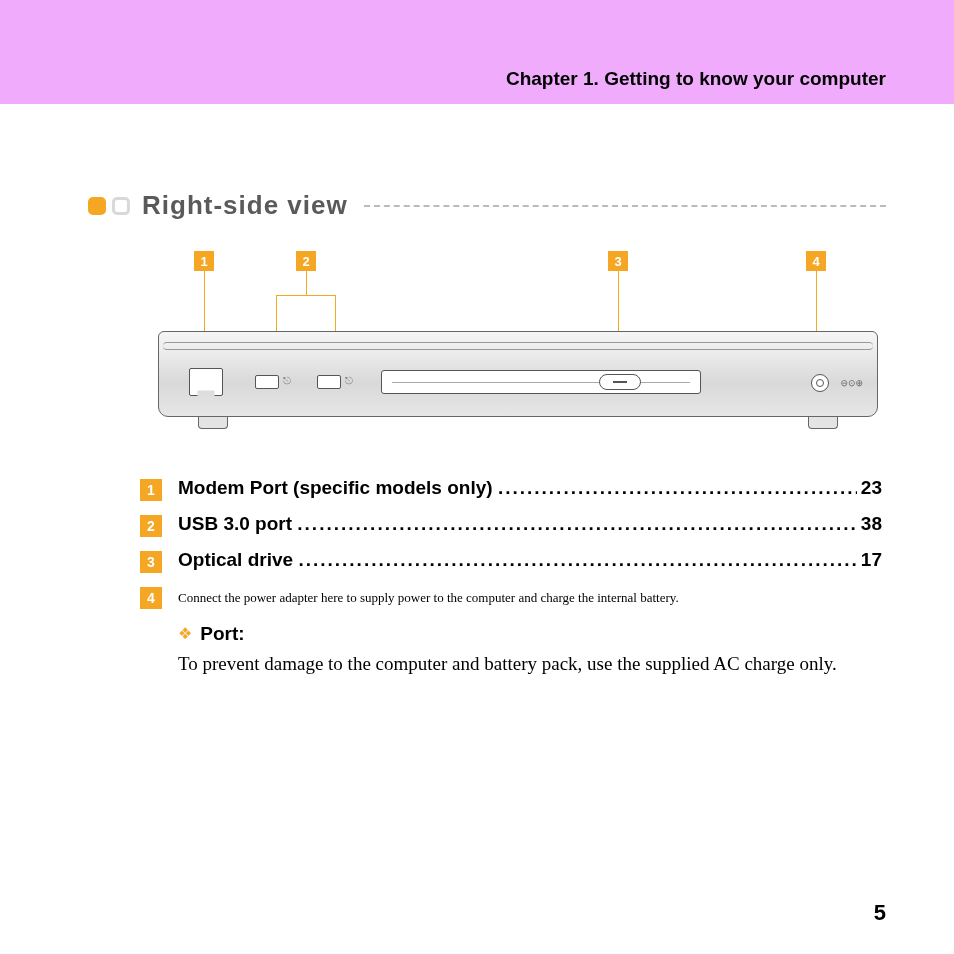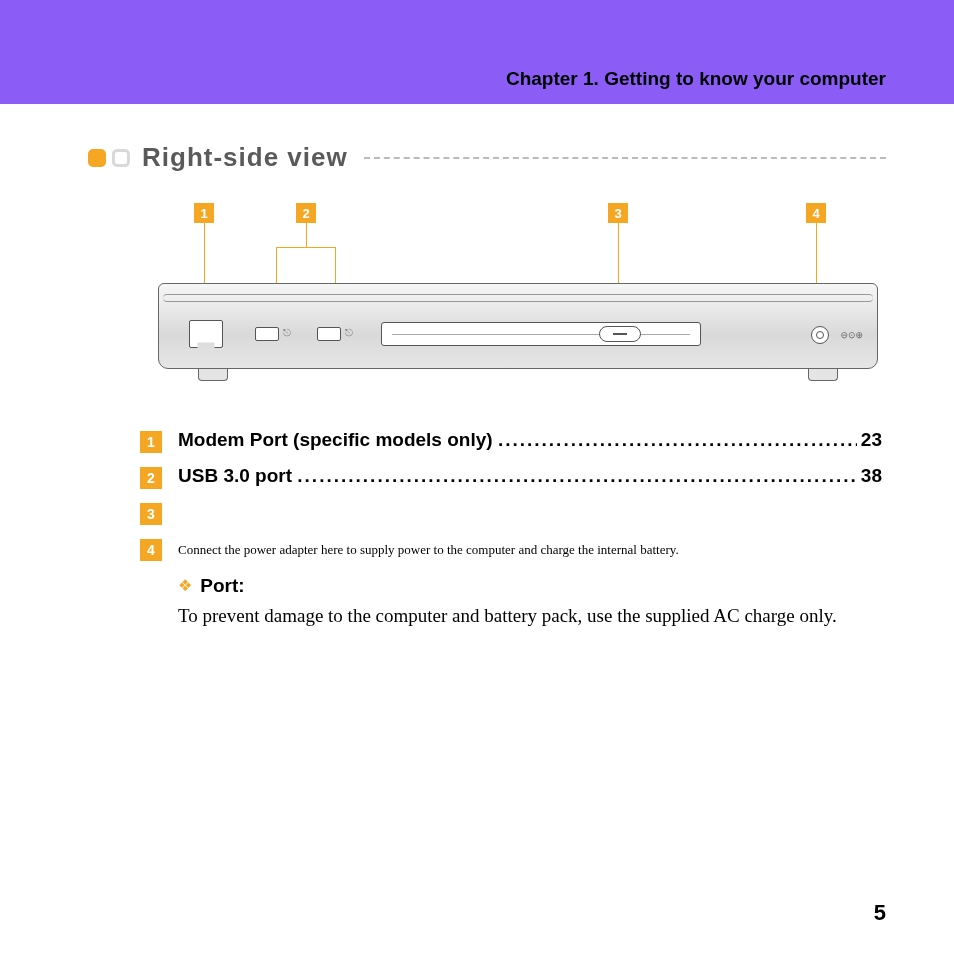--- a/index.html
+++ b/index.html
@@ -3,37 +3,38 @@
 <meta charset="utf-8">
 <style>
   * { box-sizing: border-box; margin: 0; padding: 0; }
   html, body { width: 954px; height: 954px; }
   body {
     font-family: Georgia, 'Times New Roman', serif;
     background: #fff;
     position: relative;
   }
   .header-band {
-    background: #8b5cf6;
+    background: #f0abfc;
     height: 104px;
     width: 100%;
     position: relative;
   }
   .chapter-title {
     position: absolute;
     right: 68px;
     bottom: 14px;
     font-family: Arial, Helvetica, sans-serif;
     font-weight: bold;
     font-size: 19px;
     color: #000;
   }
   .content {
     padding: 38px 68px 0 88px;
     position: relative;
+    margin-top: 48px;
   }
   .section-heading {
     display: flex;
     align-items: center;
     gap: 6px;
     margin-bottom: 28px;
   }
   .bullet-solid {
     width: 18px; height: 18px;
     background: #f5a623;
@@ -335,20 +336,26 @@
       <div class="item-line">
         <span class="item-label">USB 3.0 port</span>
         <span>&nbsp;</span>
           <span class="dots"></span>
         <span class="item-page">38</span>
       </div>
     </div>
 
     <div class="item-row">
       <div class="num-badge">3</div>
+      <div class="item-line">
+        <span class="item-label">Optical drive</span>
+        <span>&nbsp;</span>
+          <span class="dots"></span>
+        <span class="item-page">17</span>
+      </div>
     </div>
 
     <div class="item-row">
       <div class="num-badge">4</div>
       <div class="item-block">
         <div class="item-desc">Connect the power adapter here to supply power to the computer and charge the internal battery.</div>
         <div class="note-row">
           <span class="note-diamond">❖</span>
           <span class="note-label">Port:</span>
         </div>

